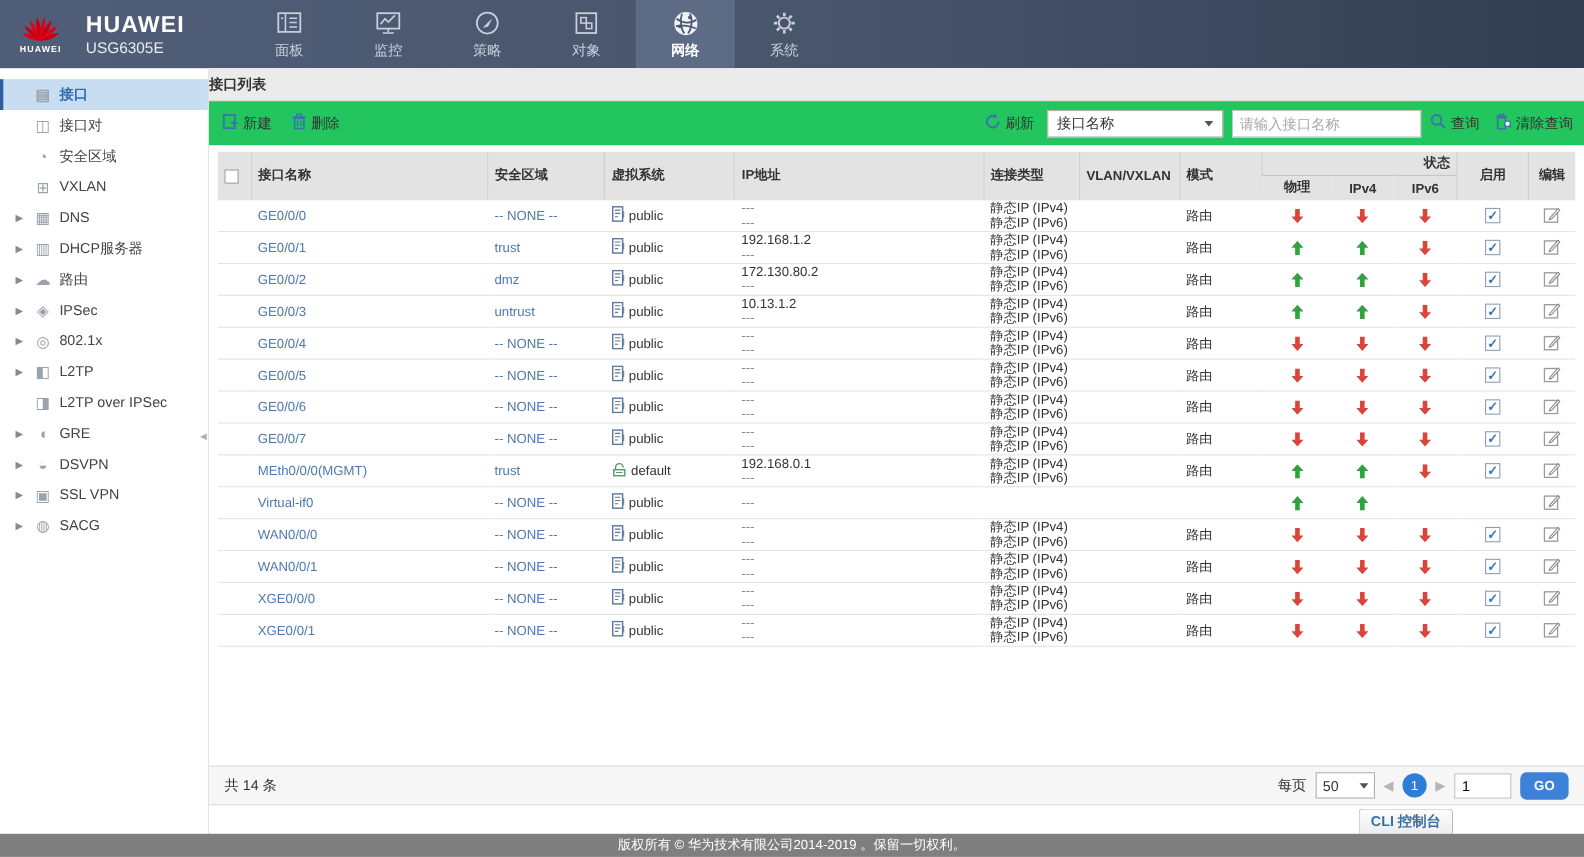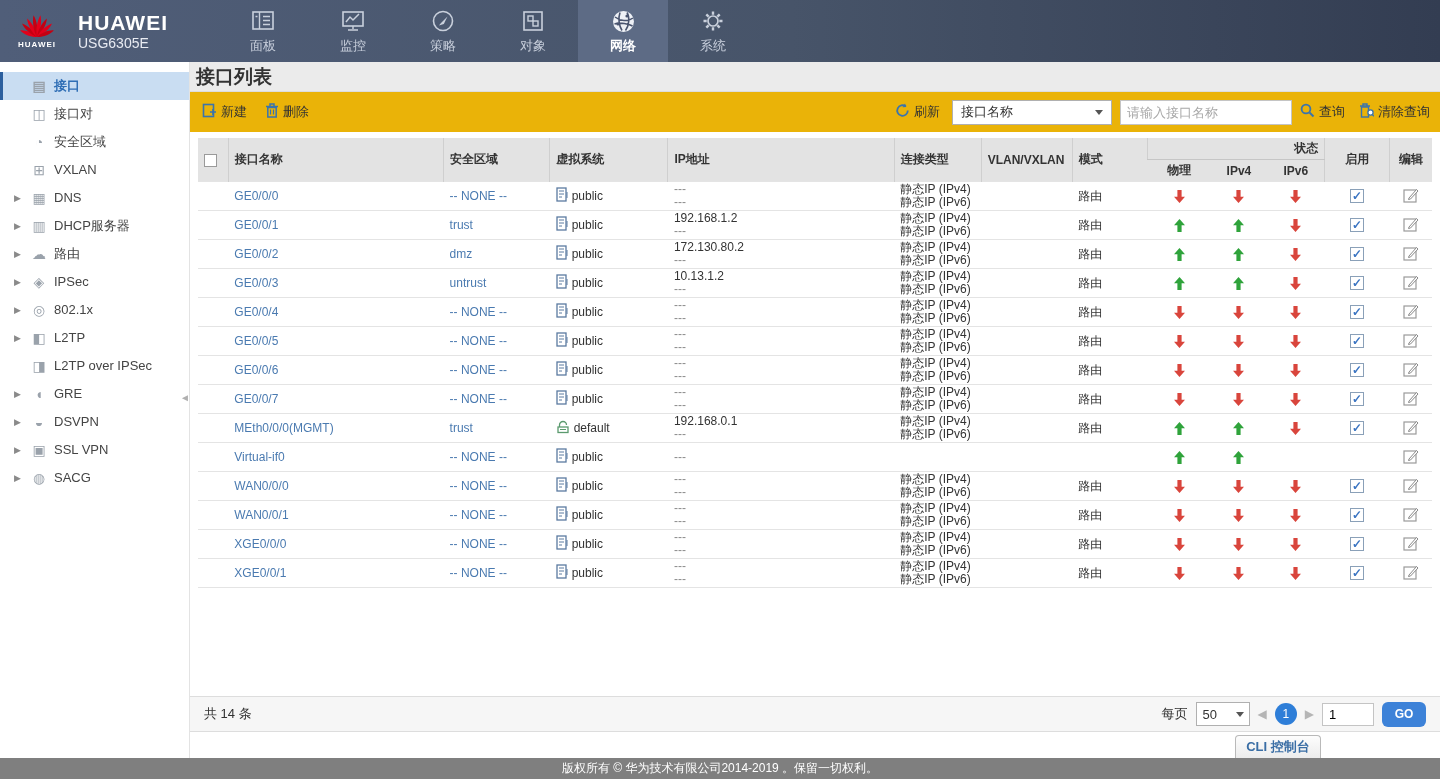--- a/index.html
+++ b/index.html
@@ -28,22 +28,22 @@
   .sidebar { width:190px; border-right:1px solid #e3e3e3; padding-top:10px; position:relative; flex:none; }
   .side-item { height:28px; line-height:28px; font-size:13px; color:#444; display:flex; align-items:center; cursor:pointer; border-left:3px solid transparent; padding-left:11px; position:relative; }
   .side-item .caret { width:14px; font-size:9px; color:#8a8a8a; flex:none; }
   .side-item .sicon { width:22px; color:#9aa2ab; font-size:14px; flex:none; text-align:center; margin-right:4px; }
   .side-item .slabel { white-space:nowrap; }
   .side-item.selected { background:#c9ddf2; border-left-color:#2c movie5f9e; border-left-color:#2c5f9e; color:#2f6eb5; font-weight:bold; }
   .collapse-handle { position:absolute; right:-1px; top:330px; color:#b0b0b0; font-size:10px; cursor:pointer; }
 
   
   .main { flex:1; display:flex; flex-direction:column; min-width:0; }
-  .page-title { height:30px; line-height:30px; background:#ebebeb; border-bottom:1px solid #ddd; font-size:19px; font-weight:bold; color:#333; padding-left:6px; }
-  .toolbar { height:40px; display:flex; align-items:center; padding:0 10px 0 12px; font-size:13px; color:#333; background:#eab308; }
+  .page-title { height:30px; line-height:30px; background:#ebebeb; border-bottom:1px solid #ddd; font-size:13px; font-weight:bold; color:#333; padding-left:0; }
+  .toolbar { height:40px; display:flex; align-items:center; padding:0 10px 0 12px; font-size:13px; color:#333; background:#22c55e; }
   .tbtn { display:flex; align-items:center; gap:4px; margin-right:18px; cursor:pointer; }
   .toolbar-right { margin-left:auto; display:flex; align-items:center; gap:8px; }
   .fake-select { width:160px; height:25px; border:1px solid #b0b0b0; background:#fff; display:flex; align-items:center; padding:0 8px; cursor:pointer; position:relative; }
   .fake-select .sel-caret { position:absolute; right:8px; width:0; height:0; border-left:4px solid transparent; border-right:4px solid transparent; border-top:5px solid #555; }
   .search-input { width:172px; height:25px; border:1px solid #c4c4c4; padding:8px 6px; font-size:13px; font-family:"Liberation Sans",sans-serif; color:#333; }
   .search-input::placeholder { color:#a8a8a8; }
 
   
   .table-wrap { flex:1; overflow:hidden; padding:6px 8px 0 8px; }
   table.iface { width:100%; border-collapse:collapse; font-size:12px; color:#333; table-layout:fixed; }

